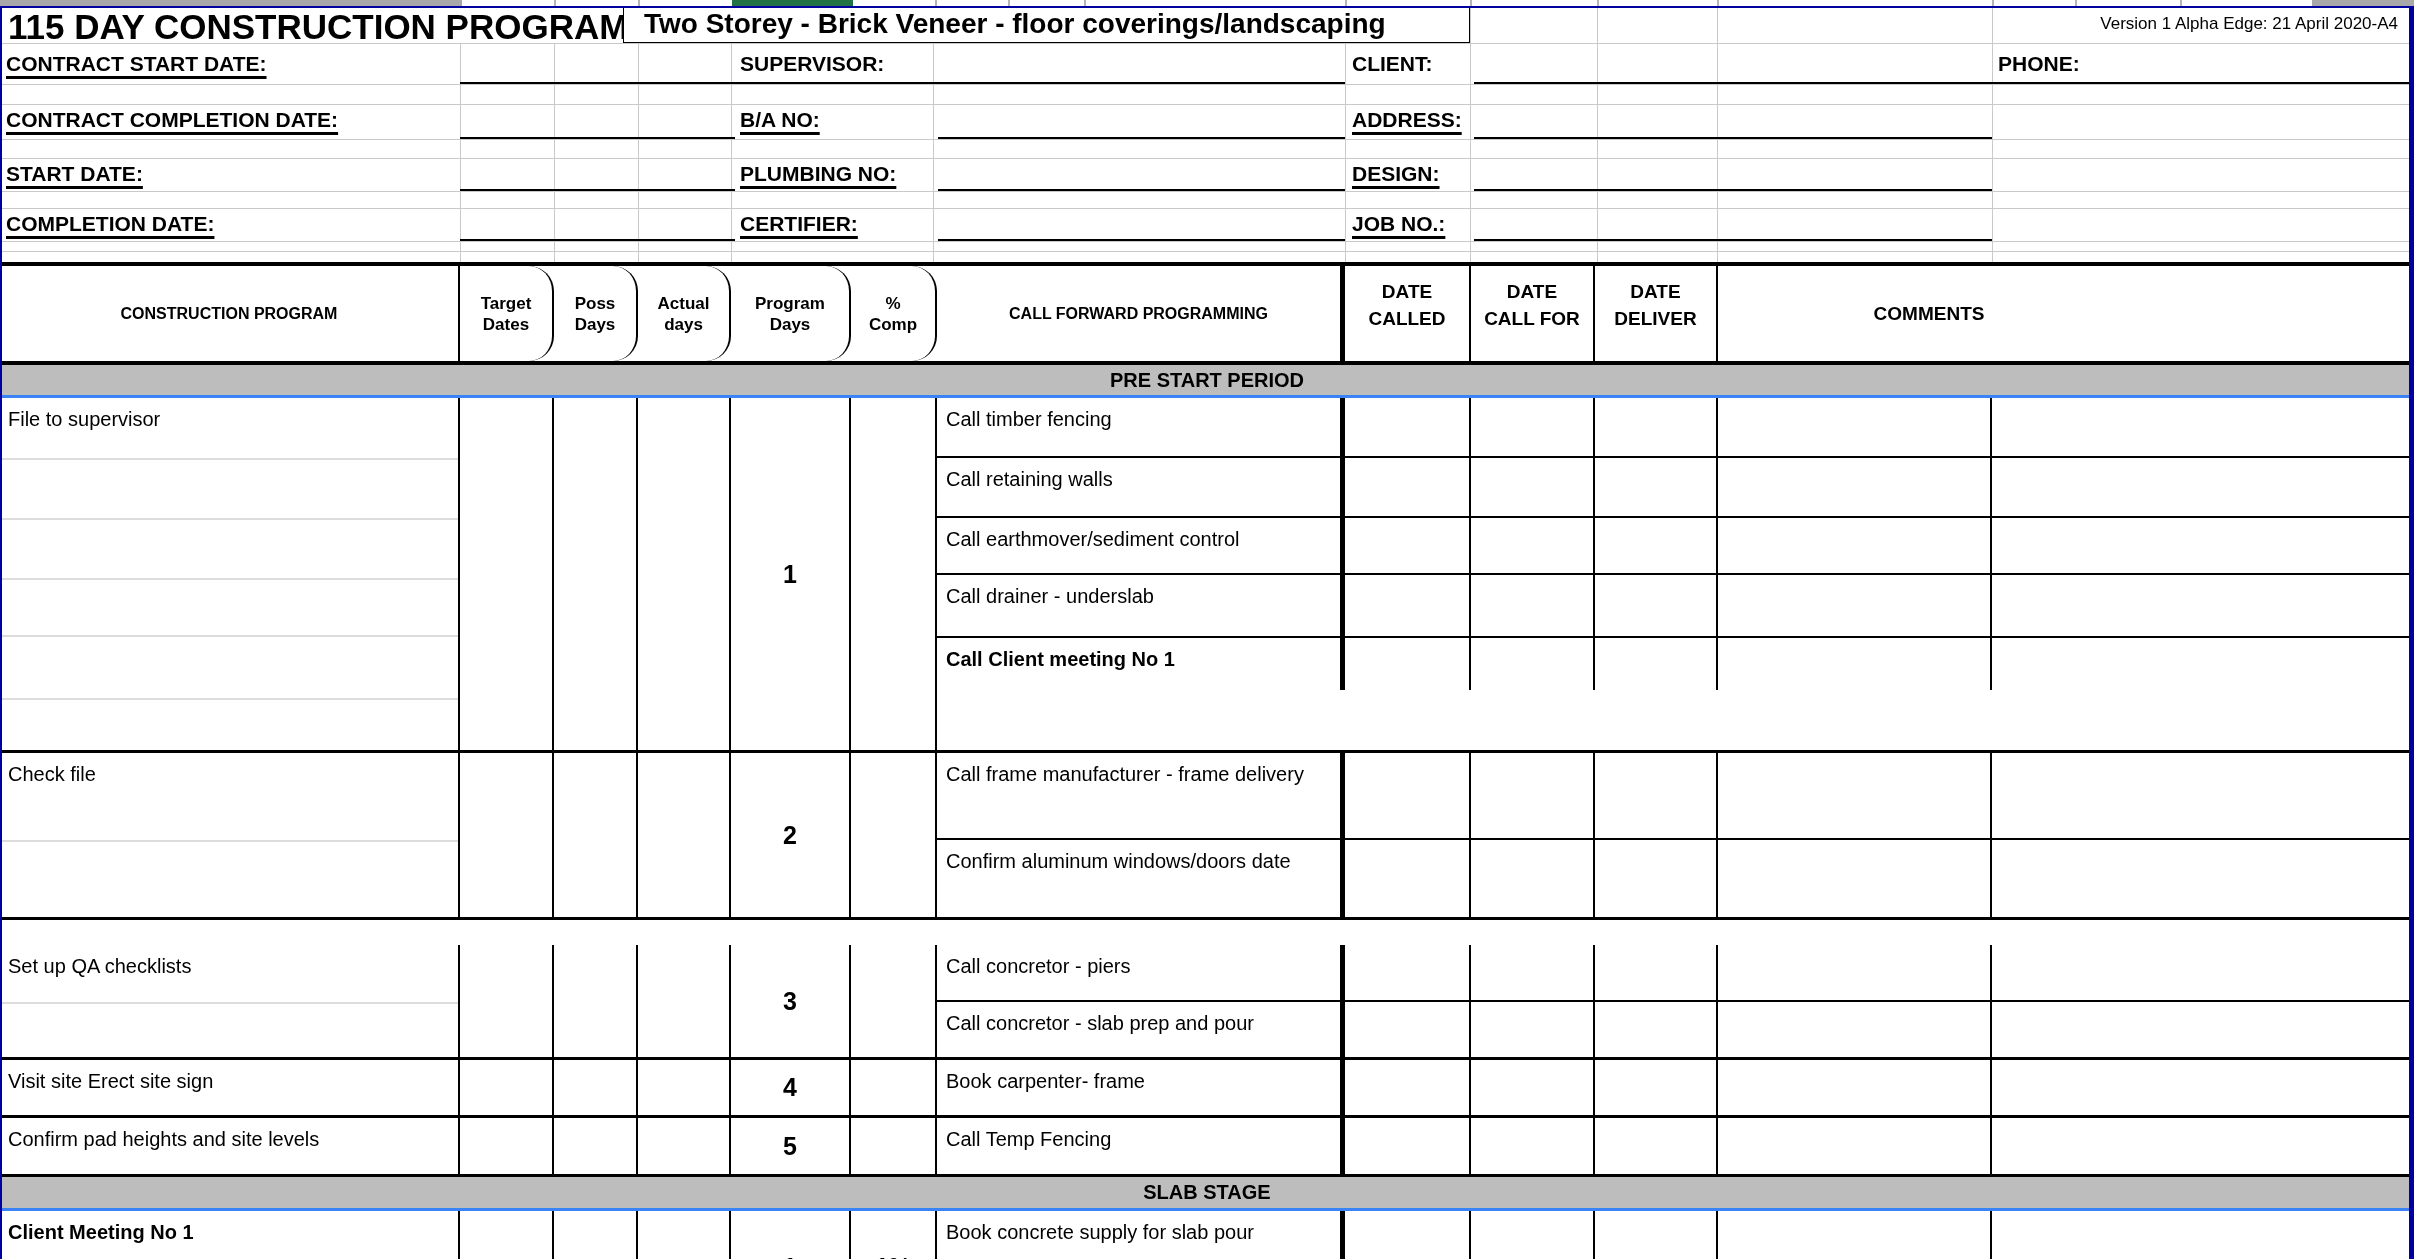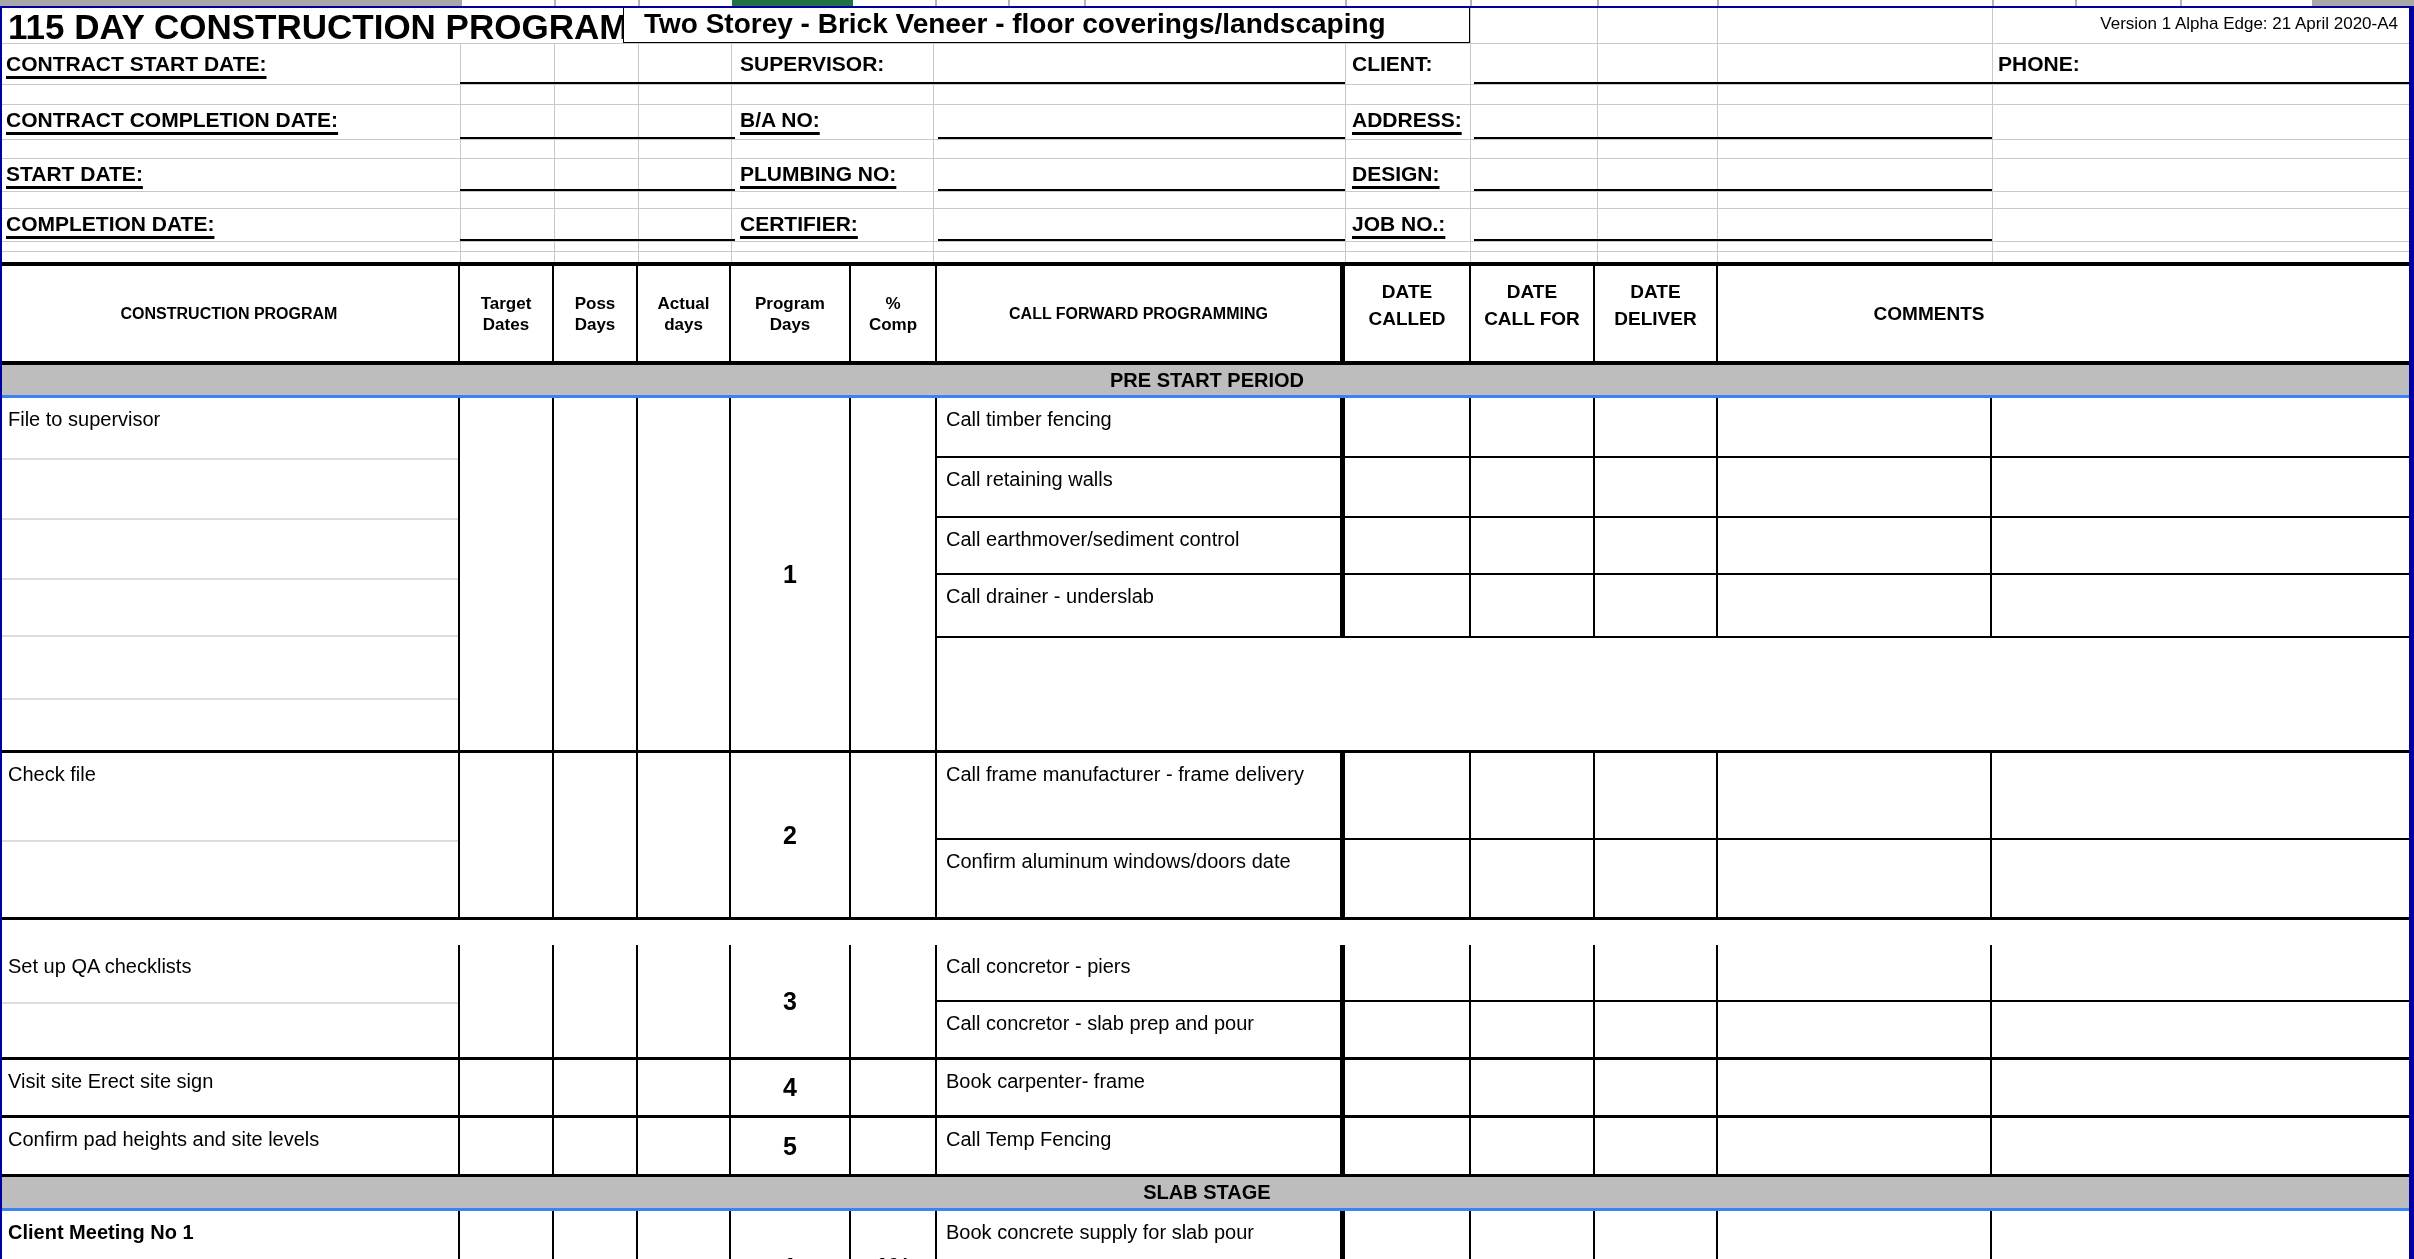--- a/index.html
+++ b/index.html
@@ -27,21 +27,21 @@
                  font-size:28px;font-weight:bold;white-space:nowrap;background:#fff;}
   .version{position:absolute;left:1900px;width:498px;top:8px;text-align:right;font-size:17px;}
 
   
   .thead{position:absolute;left:0;top:262px;width:2414px;height:103px;display:flex;box-sizing:border-box;
          border-top:4px solid #000;border-bottom:4px solid #000;background:#fff;}
   .th{box-sizing:border-box;border-right:2px solid #000;display:flex;align-items:center;justify-content:center;
       text-align:center;font-weight:bold;white-space:pre-line;}
   .th.c11{border-right:none;}
   .th.big{font-size:16px;}
-  .th.small{font-size:17px;line-height:21px;}
+  .th.small{font-size:17px;line-height:21px;border-radius:25px;}
   .th.rt{font-size:19px;line-height:27px;align-items:flex-start;padding-top:12px;}
   .th.cm{font-size:19px;}
   .th.thickr{border-right-width:5px;}
 
   .c0{width:460px;} .c1{width:94px;} .c2{width:84px;} .c3{width:93px;} .c4{width:120px;} .c5{width:86px;}
   .c6{width:408px;} .c7{width:126px;} .c8{width:124px;} .c9{width:123px;} .c10{width:274px;} .c11{width:422px;border-radius:19px;}
 
   
   .tbody{position:absolute;left:0;top:365px;width:2414px;}
   .band{box-sizing:border-box;border-bottom:3px solid #3b82f6;display:flex;align-items:center;justify-content:center;
@@ -224,20 +224,30 @@
           <div class="subrow" style="height: 63px;">
             <div class="cc ccall">
               <div class="calltext">Call drainer - underslab</div>
             </div>
             <div class="cc ccalled"></div>
             <div class="cc ccallfor"></div>
             <div class="cc cdeliver"></div>
             <div class="cc csupplier"></div>
             <div class="cc ccomments"></div>
           </div>
+          <div class="subrow last" style="height: 52px;">
+            <div class="cc ccall">
+              <div class="calltext b">Call Client meeting No 1</div>
+            </div>
+            <div class="cc ccalled"></div>
+            <div class="cc ccallfor"></div>
+            <div class="cc cdeliver"></div>
+            <div class="cc csupplier"></div>
+            <div class="cc ccomments"></div>
+          </div>
         </div>
       </div>
       <div class="group" style="height: 167px;">
         <div class="gcell c0">
           <div class="progtext">Check file</div>
           <div class="grayline" style="top: 87px;"></div>
         </div>
         <div class="gcell c1"></div>
         <div class="gcell c2"></div>
         <div class="gcell c3"></div>

